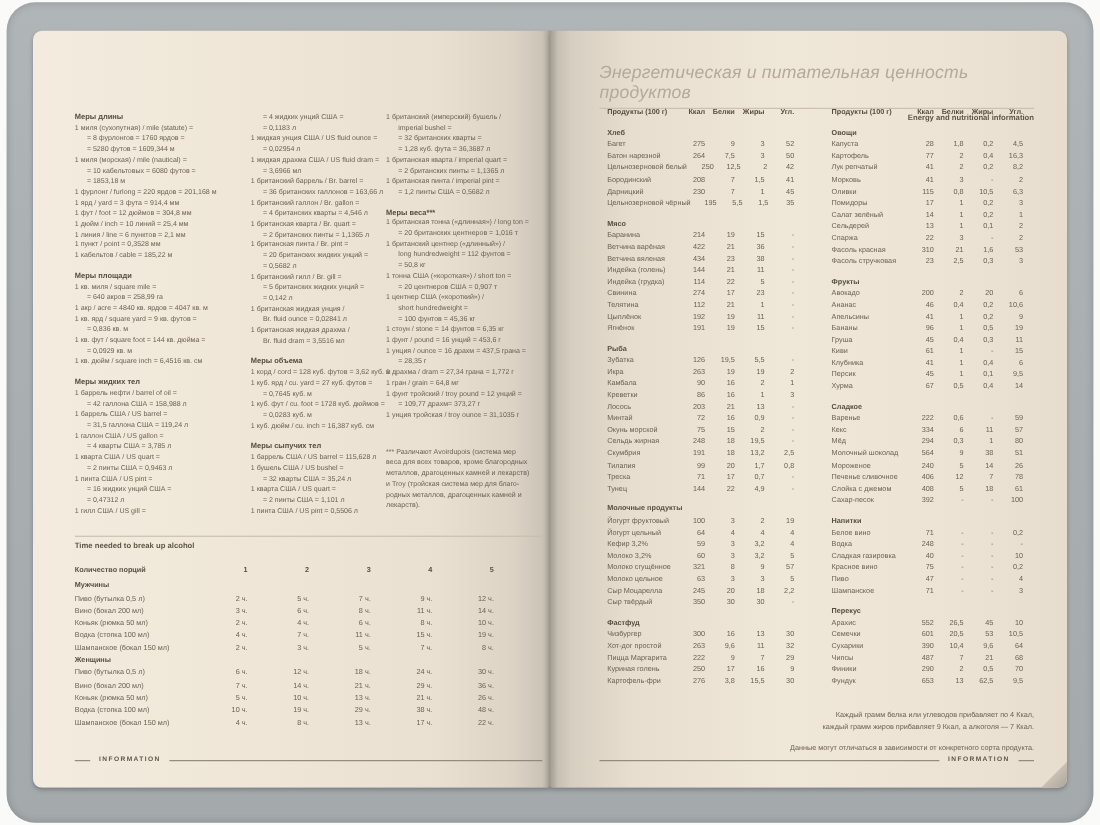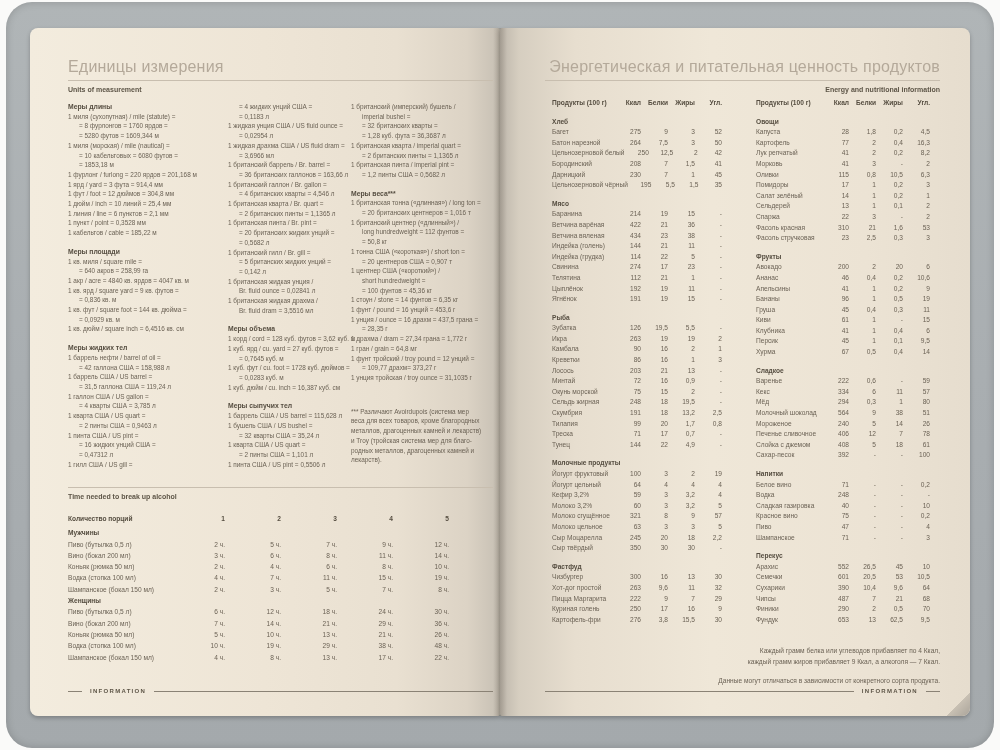--- a/index.html
+++ b/index.html
@@ -18,21 +18,21 @@
     box-shadow:0 2px 4px rgba(0,0,0,.25);}
   .gutter{position:absolute;left:463px;top:0;width:14px;height:688px;pointer-events:none;
     background:linear-gradient(90deg,rgba(70,60,48,0) 0%,rgba(70,60,48,.22) 50%,rgba(70,60,48,0) 100%);}
   .curl{position:absolute;right:0;bottom:0;width:24px;height:24px;border-radius:0 0 8px 0;
     background:linear-gradient(315deg,#aaa49a 0%,#c8c0b3 48%,rgba(0,0,0,0) 50%);}
 
   .head{position:absolute;top:30px;}
   .page.left .head{left:38px;right:7px;}
   .page.right .head{left:45px;right:30px;}
   h1{margin:0;font-size:16px;font-weight:400;color:#b4a99a;letter-spacing:.2px;line-height:18px;}
-  .page.right h1{text-align:right;}
+  .page.right h1{font-style:italic;}
   .rule{border-top:1px solid #c8beaf;margin-top:4px;}
   .subtitle{font-size:7px;font-weight:700;color:#5d5547;margin-top:5px;}
   .page.right .subtitle{text-align:right;}
 
   .units{position:absolute;left:38px;top:74px;width:428px;display:flex;gap:11px;}
   .mcol:nth-child(1){width:149px;}
   .mcol:nth-child(2){width:112px;}
   .mcol:nth-child(3){flex:1;}
   .mblock{margin-bottom:9px;}
   .mblock.note{margin-top:24px;}
@@ -70,25 +70,20 @@
   .fline{border-top:1px solid #8a8275;height:0;flex:1;}
   .fstub{border-top:1px solid #8a8275;height:0;width:14px;}
 </style>
 </head>
 <body>
 
 <div class="cover"></div>
 <div class="spread">
 
   <section class="page left">
-    <div class="head">
-      <h1>Единицы измерения</h1>
-      <div class="rule"></div>
-      <div class="subtitle">Units of measurement</div>
-    </div>
 
     <div class="units" id="units-cols">
         <div class="mcol">
           <div class="mblock">
             <div class="mh">Меры длины</div>
             <div class="ml">1 миля (сухопутная) / mile (statute) =</div>
             <div class="ml ind">= 8 фурлонгов = 1760 ярдов =</div>
             <div class="ml ind">= 5280 футов = 1609,344 м</div>
             <div class="ml">1 миля (морская) / mile (nautical) =</div>
             <div class="ml ind">= 10 кабельтовых = 6080 футов =</div>

